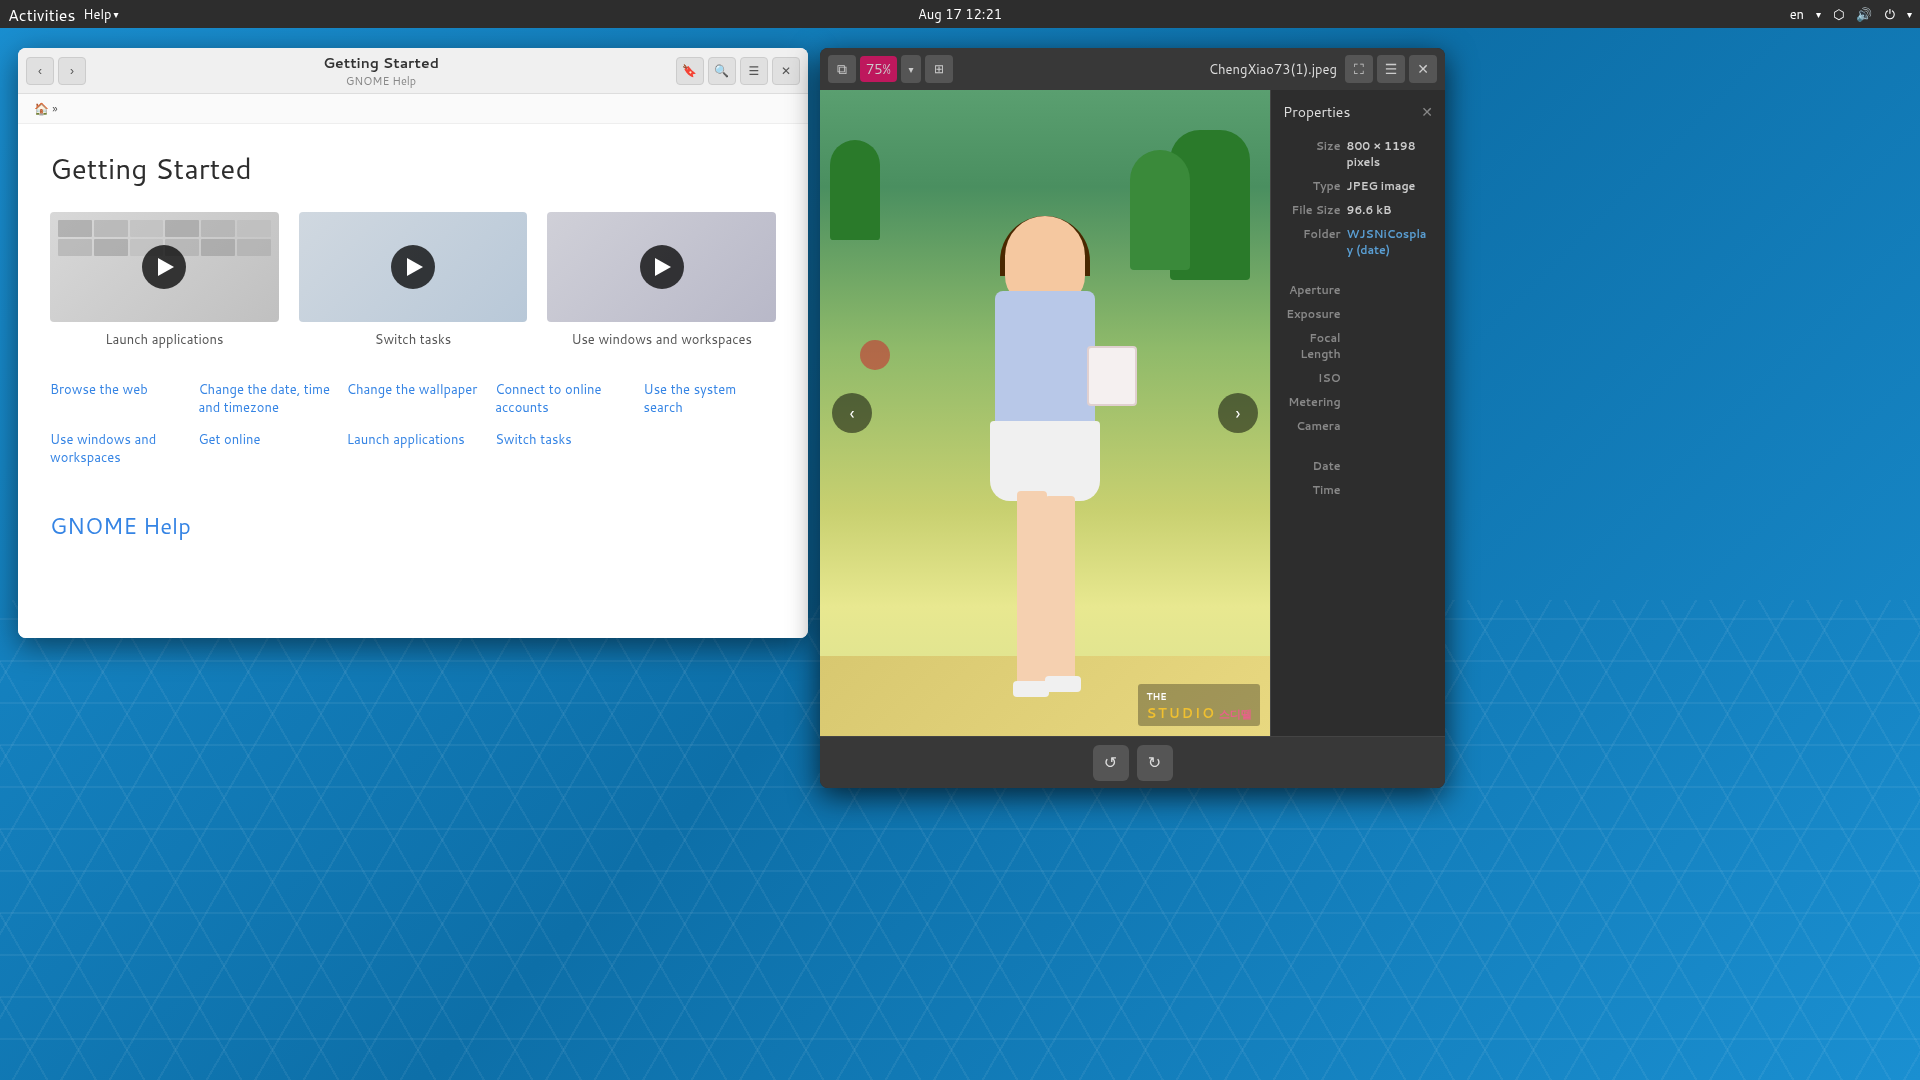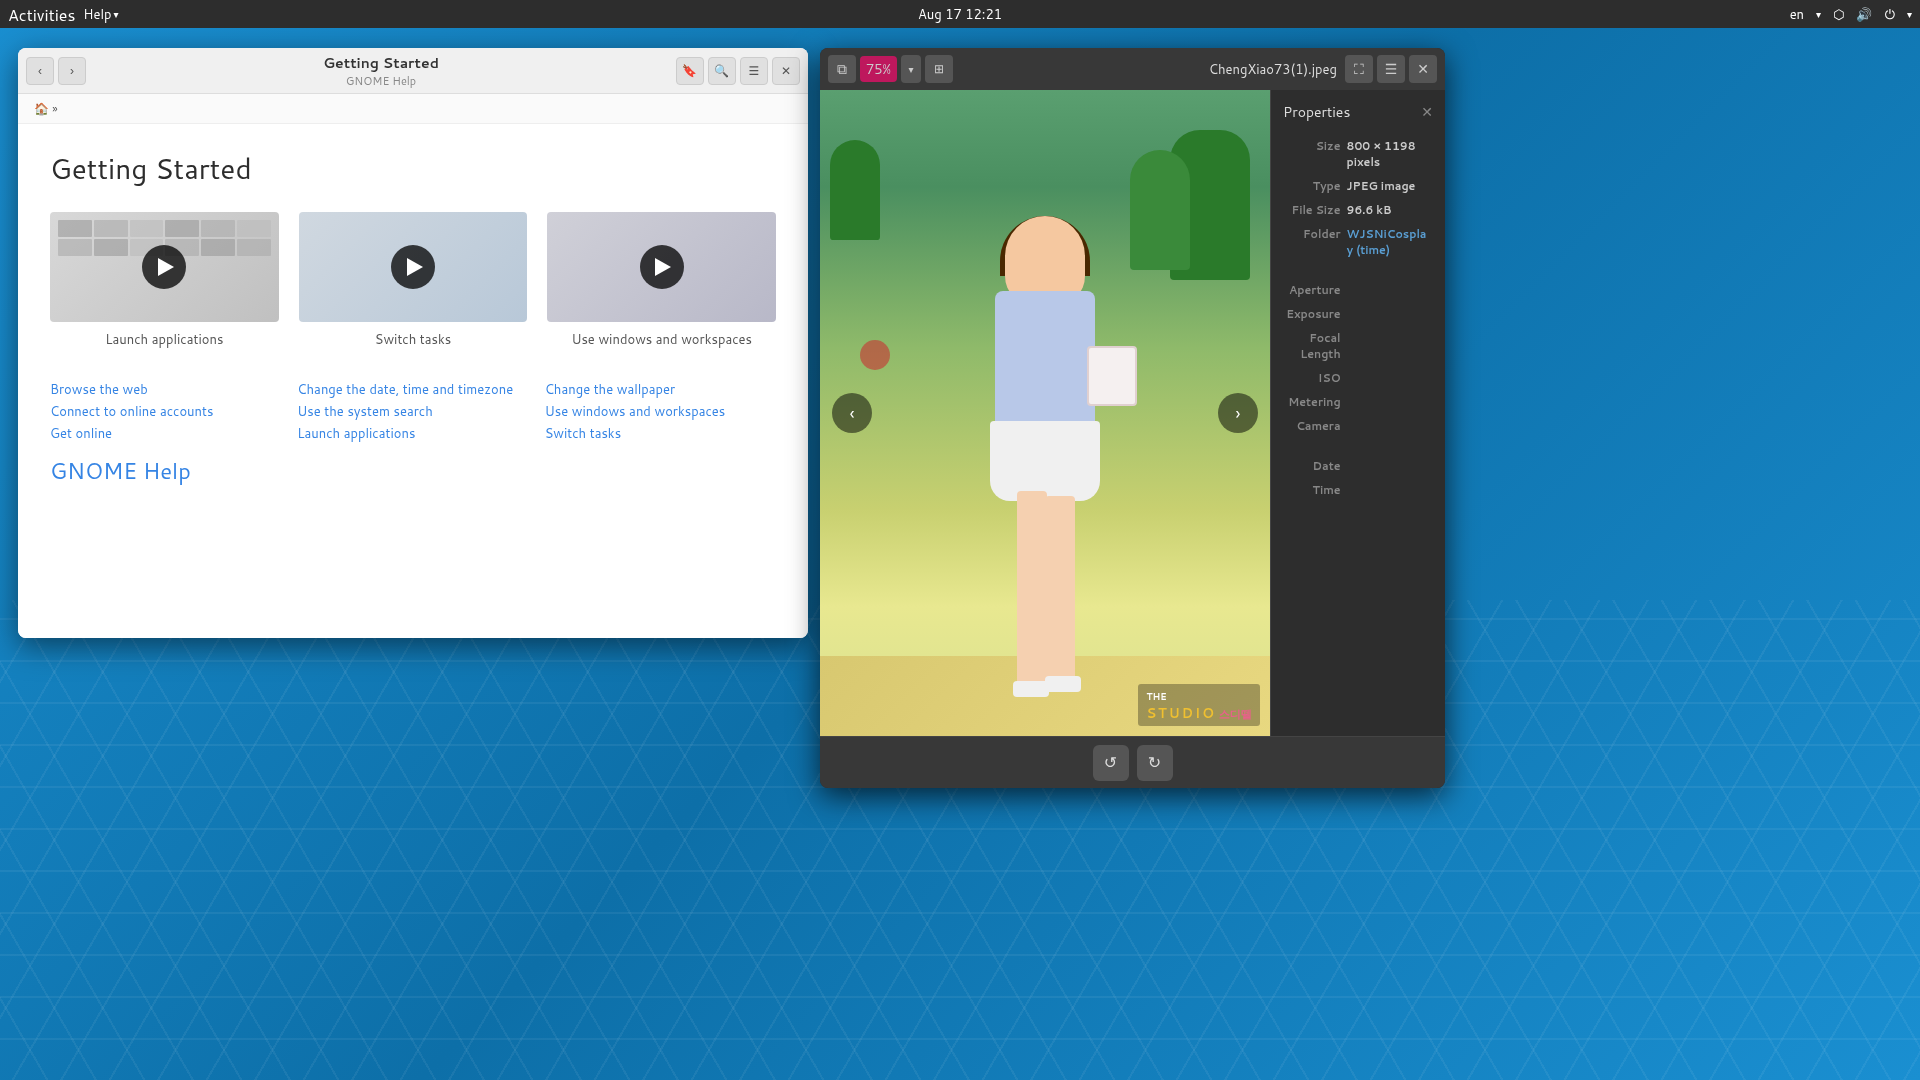--- a/index.html
+++ b/index.html
@@ -233,23 +233,23 @@
 
     
     .common-tasks-title {
       font-size: 20px;
       font-weight: 400;
       color: #2d2d2d;
       margin-bottom: 16px;
     }
     .tasks-grid {
       display: grid;
-      grid-template-columns: repeat(3, 1fr);
-      gap: 4px 16px;
-      margin-bottom: 13px;
+      grid-template-columns: repeat(5, 1fr);
+      gap: 14px 16px;
+      margin-bottom: 44px;
     }
     .task-link {
       color: #3584e4;
       font-size: 13px;
       text-decoration: none;
       cursor: pointer;
     }
 
     .gnome-help-link {
       font-size: 22px;
@@ -798,21 +798,21 @@
         <div class="prop-row">
           <span class="prop-label">Type</span>
           <span class="prop-value">JPEG image</span>
         </div>
         <div class="prop-row">
           <span class="prop-label">File Size</span>
           <span class="prop-value">96.6 kB</span>
         </div>
         <div class="prop-row">
           <span class="prop-label">Folder</span>
-          <span class="prop-value blue-link">WJSNiCosplay (time)</span>
+          <span class="prop-value blue-link">WJSNiCosplay (date)</span>
         </div>
 
         <div style="height: 12px;"></div>
 
         <div class="prop-row">
           <span class="prop-label">Aperture</span>
           <span class="prop-value"></span>
         </div>
         <div class="prop-row">
           <span class="prop-label">Exposure</span>

